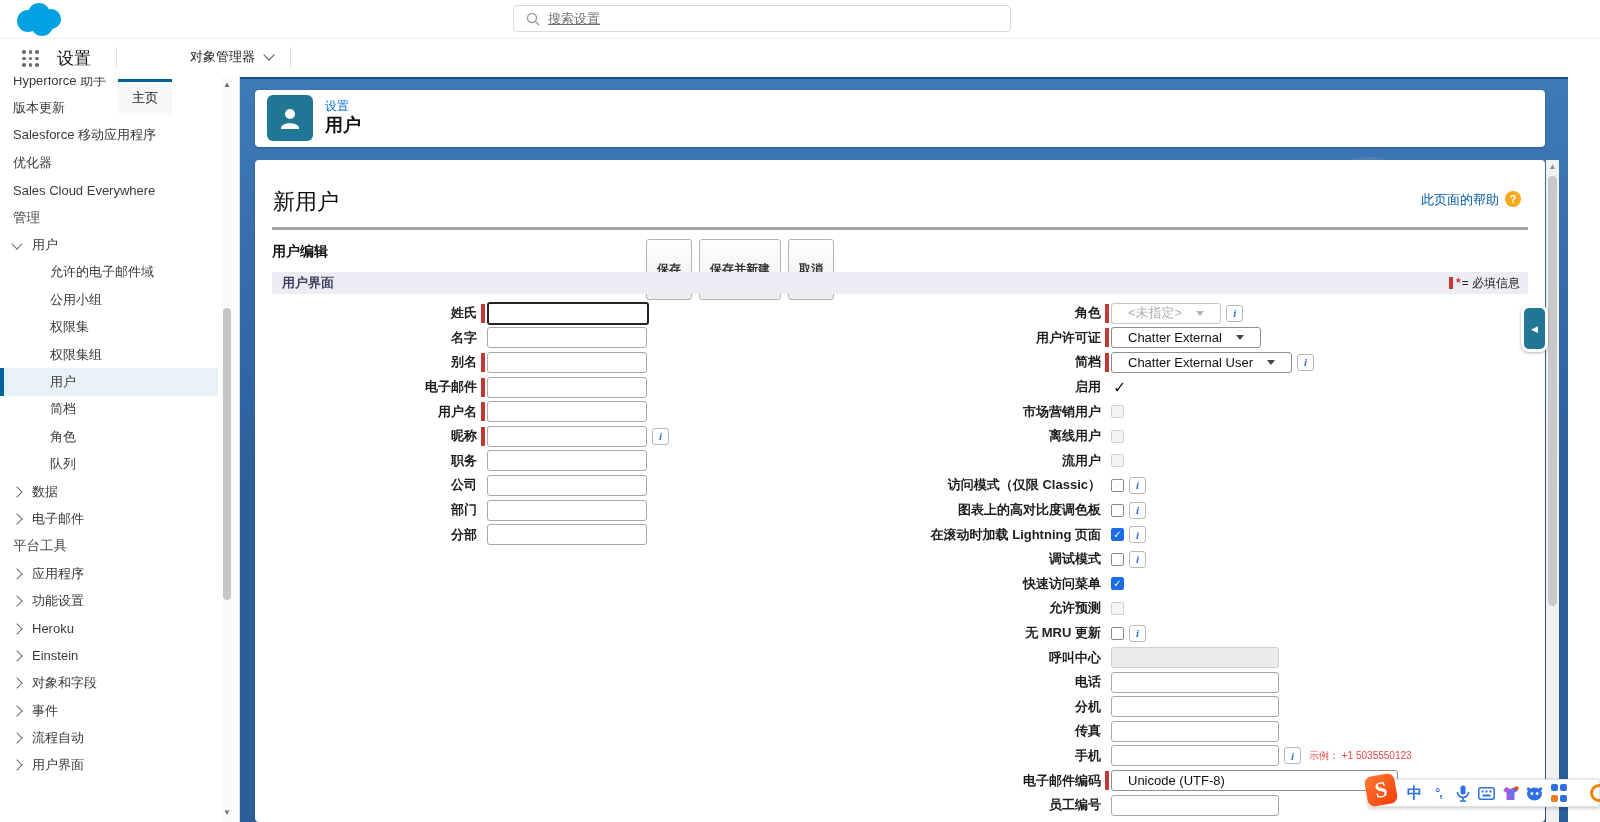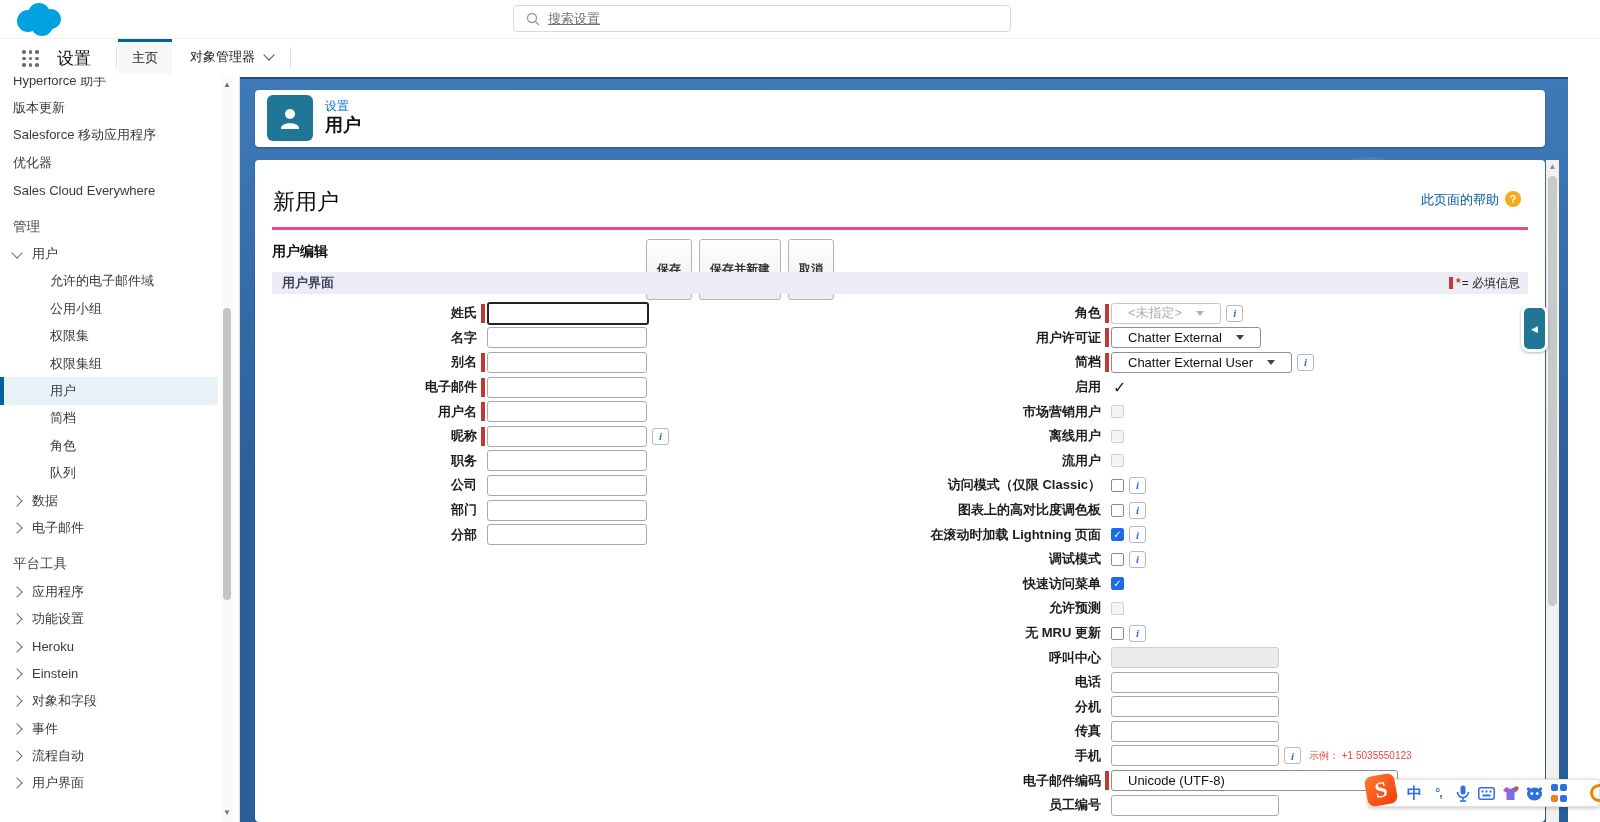--- a/index.html
+++ b/index.html
@@ -15,21 +15,21 @@
     display:flex;align-items:center;background:#fff;box-sizing:border-box;}
   .gsearch svg{margin:0 8px 0 12px;}
   .gsearch-ph{color:#6f6f6f;font-size:13px;text-decoration:underline;}
   .hicons{position:absolute;right:0;top:0;height:38px;}
   
   #tabbar{position:absolute;left:0;top:38px;width:1600px;height:38px;background:#fff;z-index:30;border-top:1px solid #f0f0f0;}
   .waffle{position:absolute;left:22px;top:11px;width:17px;height:17px;display:grid;grid-template-columns:repeat(3,1fr);gap:3px;cursor:pointer;}
   .waffle i{width:3.5px;height:3.5px;border-radius:50%;background:#6b6b6b;}
   .app-label{position:absolute;left:57px;top:8px;font-size:17px;color:#111;}
   .tab{position:absolute;top:0;height:35px;display:flex;align-items:center;font-size:13px;color:#222;padding:0 14px;box-sizing:border-box;}
-  .tab.active{left:118px;background:#f5f7f9;border-top:3px solid var(--tab_accent);}
+  .tab.active{left:118px;background:#f5f7f9;border-top:3px solid var(--tab_accent);margin-top:40px;}
   .tab.menu{left:176px;}
   .tab .chev-down{width:7px;height:7px;border-right:1.5px solid #555;border-bottom:1.5px solid #555;transform:rotate(45deg);margin-left:10px;margin-top:-3px;}
   .tb-divider{position:absolute;top:8px;width:1px;height:21px;background:#e2e0de;}
   
   #stage{position:absolute;left:240px;top:76px;right:32px;bottom:0;
     background:
       radial-gradient(circle at 18% 30%, rgba(255,255,255,.10) 0 60px, rgba(255,255,255,0) 61px),
       radial-gradient(circle at 55% 90%, rgba(255,255,255,.08) 0 90px, rgba(255,255,255,0) 91px),
       radial-gradient(circle at 85% 20%, rgba(255,255,255,.09) 0 70px, rgba(255,255,255,0) 71px),
       linear-gradient(180deg,var(--banner_top) 0%, var(--banner_bottom) 55%, var(--banner_bottom) 100%);
@@ -38,21 +38,21 @@
   
   .mscroll{position:absolute;left:1546px;top:160px;width:13px;height:662px;background:#f1f1f1;z-index:6;}
   .mscroll .arr{position:absolute;left:0;width:13px;height:14px;color:#8a8a8a;font-size:8px;text-align:center;line-height:14px;}
   .mscroll .thumb{position:absolute;left:2px;top:16px;width:9px;height:430px;border-radius:5px;background:#c9c9c9;}
   
   #sidebar{position:absolute;left:0;top:76px;width:240px;bottom:0;background:#fff;border-right:1px solid #dcdcdc;
     box-sizing:border-box;overflow:hidden;z-index:10;}
   #sb-list{padding:0 0 0 0;margin-top:-9px;width:218px;}
   .sb-item{height:27.4px;display:flex;align-items:center;font-size:13px;color:#3a3a38;padding-left:13px;cursor:pointer;position:relative;}
   .sb-item span{white-space:nowrap;}
-  .sb-section{color:#4a4a48;font-size:13.5px;cursor:default;margin-top:9px;}
+  .sb-section{color:#4a4a48;font-size:13.5px;cursor:default;}
   .sb-child{padding-left:50px;}
   .sb-item .chev{width:7px;height:7px;border-right:1.4px solid #706e6b;border-bottom:1.4px solid #706e6b;display:inline-block;margin-right:11px;flex:0 0 auto;}
   .chev.right{transform:rotate(-45deg);}
   .chev.down{transform:rotate(45deg);margin-top:-3px;}
   .sb-item.sel{background:var(--selected_bg);}
   .sb-item.sel:before{content:"";position:absolute;left:0;top:0;bottom:0;width:4px;background:var(--selected_bar);}
   .sbscroll{position:absolute;left:221px;top:0;width:12px;bottom:0;background:#fafafa;}
   .sbscroll .arr{position:absolute;left:0;width:12px;height:14px;color:#6f6f6f;font-size:8px;text-align:center;line-height:14px;}
   .sbscroll .thumb{position:absolute;left:2px;top:232px;width:8px;height:292px;border-radius:4px;background:#c6c6c6;}
   
@@ -64,21 +64,21 @@
   .hdr-title{position:absolute;left:70px;top:23px;font-size:18px;font-weight:bold;color:#121212;}
   
   #main-card{position:absolute;left:255px;top:160px;width:1290px;height:662px;background:#fff;border-radius:4px;
     box-shadow:0 1px 2px rgba(0,0,0,.25);z-index:8;overflow:hidden;}
   .nc-head{position:relative;height:52px;margin-top:15px;}
   .page-heading{position:absolute;left:18px;top:12px;font-size:22px;color:#0b0b0b;}
   .help-wrap{position:absolute;right:24px;top:16px;display:flex;align-items:flex-start;}
   .help-link{font-size:13px;color:var(--help_link);cursor:pointer;}
   .help-badge{width:16px;height:16px;border-radius:50%;background:var(--help_badge);color:#fff;font-size:11px;font-weight:bold;
     display:flex;align-items:center;justify-content:center;margin-left:6px;cursor:pointer;}
-  .edit-header{margin:0 17px;border-top:3px solid #ec4899;height:42px;position:relative;}
+  .edit-header{margin:0 17px;border-top:3px solid #a3a3a3;height:42px;position:relative;}
   .edit-title{position:absolute;left:0;top:13px;font-size:14px;font-weight:bold;color:#111;}
   .btns{position:absolute;left:374px;top:9px;display:flex;gap:7px;}
   .btn{font-size:12px;font-weight:bold;color:#333;background:linear-gradient(#fefefe,#ededed);
     border:1px solid #b5b3b1;border-radius:3px;padding:21px 10px;cursor:pointer;font-family:inherit;}
   .section-bar{margin:0 17px;height:22px;background:var(--section_bg);display:flex;align-items:center;position:relative;}
   .section-title{margin-left:10px;font-size:13px;font-weight:bold;color:var(--section_text);}
   .req-note{position:absolute;right:8px;top:0;height:22px;display:flex;align-items:center;font-size:12px;color:#222;}
   .req-note .bar{width:4px;height:12px;background:var(--required_red);margin-right:3px;}
   .req-note .star{color:var(--required_red);font-weight:bold;margin-right:1px;}
   

